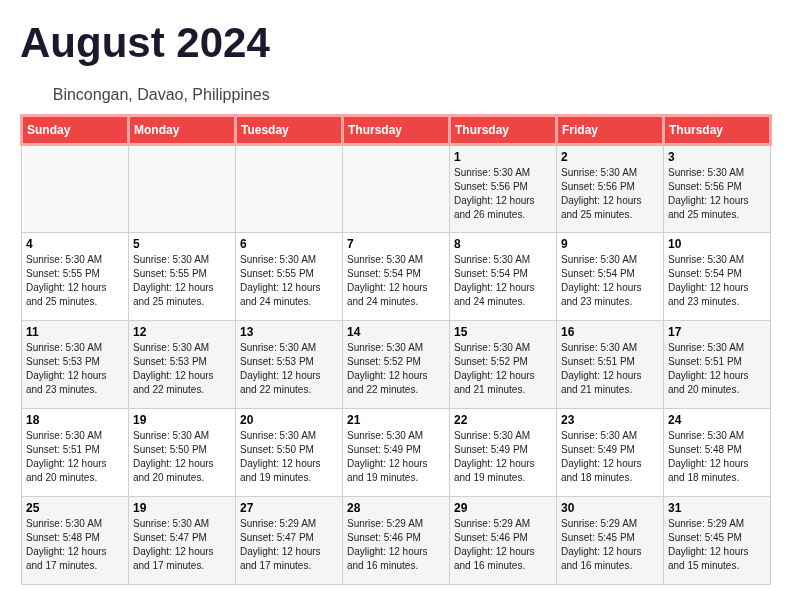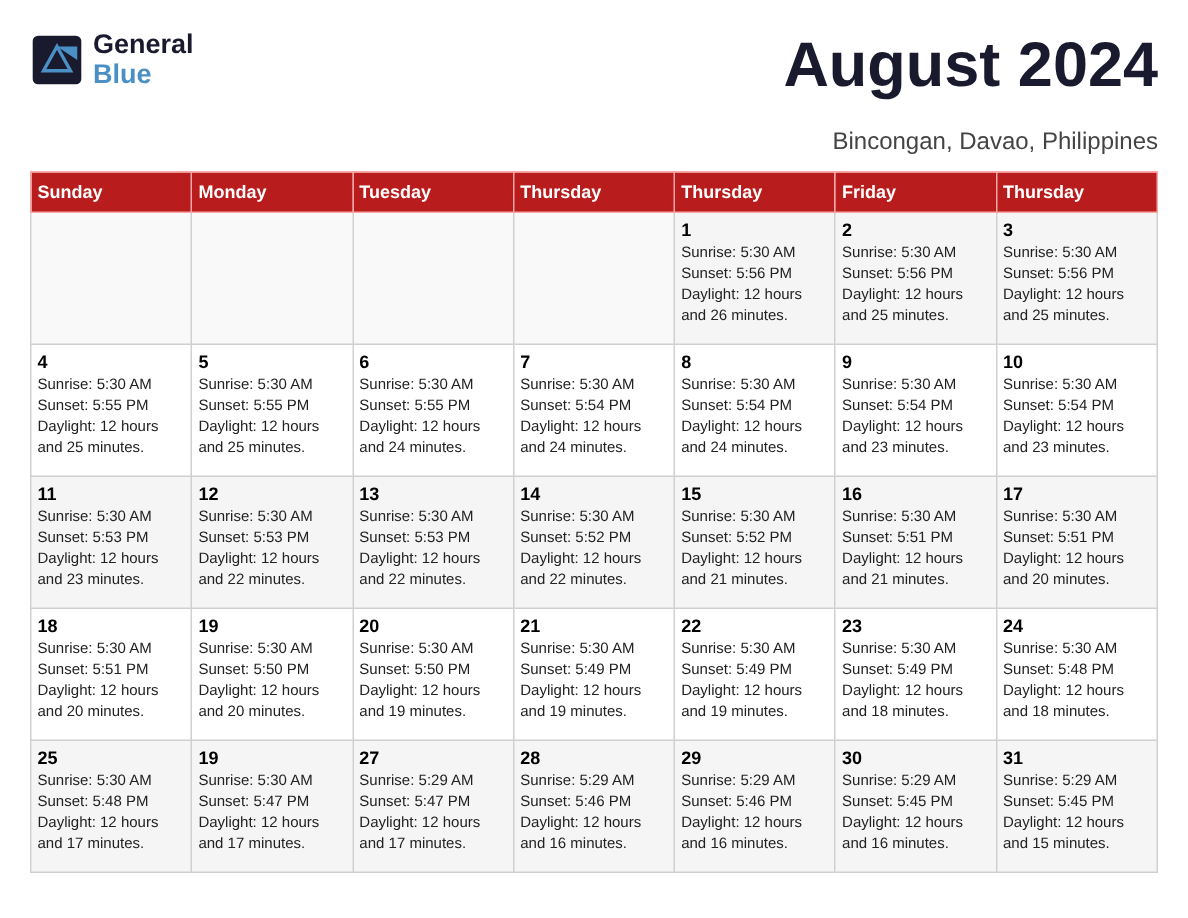--- a/index.html
+++ b/index.html
@@ -44,27 +44,27 @@
       font-size: 16px;
       color: #444;
       margin-top: 20px;
     }
     .calendar {
       width: 100%;
       border-collapse: collapse;
       font-size: 11px;
     }
     .calendar thead th {
-      background: #b91c1c;
+      background: #ef4444;
       color: #fff;
       padding: 6px 4px;
       text-align: left;
       font-size: 12px;
       font-weight: bold;
-      border: 1px solid #fca5a5;
+      border: 3px solid #fca5a5;
     }
     .calendar tbody td {
       border: 1px solid #d0d0d0;
       vertical-align: top;
       padding: 4px;
       width: calc(100% / 7);
       height: 88px;
       background: #fff;
     }
     .calendar tbody tr:nth-child(odd) td {
@@ -85,31 +85,20 @@
       line-height: 1.4;
     }
     .empty-cell {
       background: #f9f9f9 !important;
     }
   </style>
 </head>
 <body>
 
 <div class="header">
-  <div class="logo">
-    <svg class="logo-icon" viewBox="0 0 40 40">
-      <rect x="2" y="2" width="36" height="36" rx="4" fill="#1a1a2e"></rect>
-      <polygon points="10,28 20,10 30,28" fill="none" stroke="#4a90c4" stroke-width="2.5"></polygon>
-      <polygon points="20,10 35,20 35,10" fill="#4a90c4"></polygon>
-    </svg>
-    <div class="logo-text">
-      <div>General</div>
-      <div style="color:#4a90c4">Blue</div>
-    </div>
-  </div>
   <div class="title-block">
     <div class="main-title">August 2024</div>
     <div class="subtitle">Bincongan, Davao, Philippines</div>
   </div>
 </div>
 
 <table class="calendar">
   <thead>
     <tr id="dow-header">
         <th>Sunday</th>

